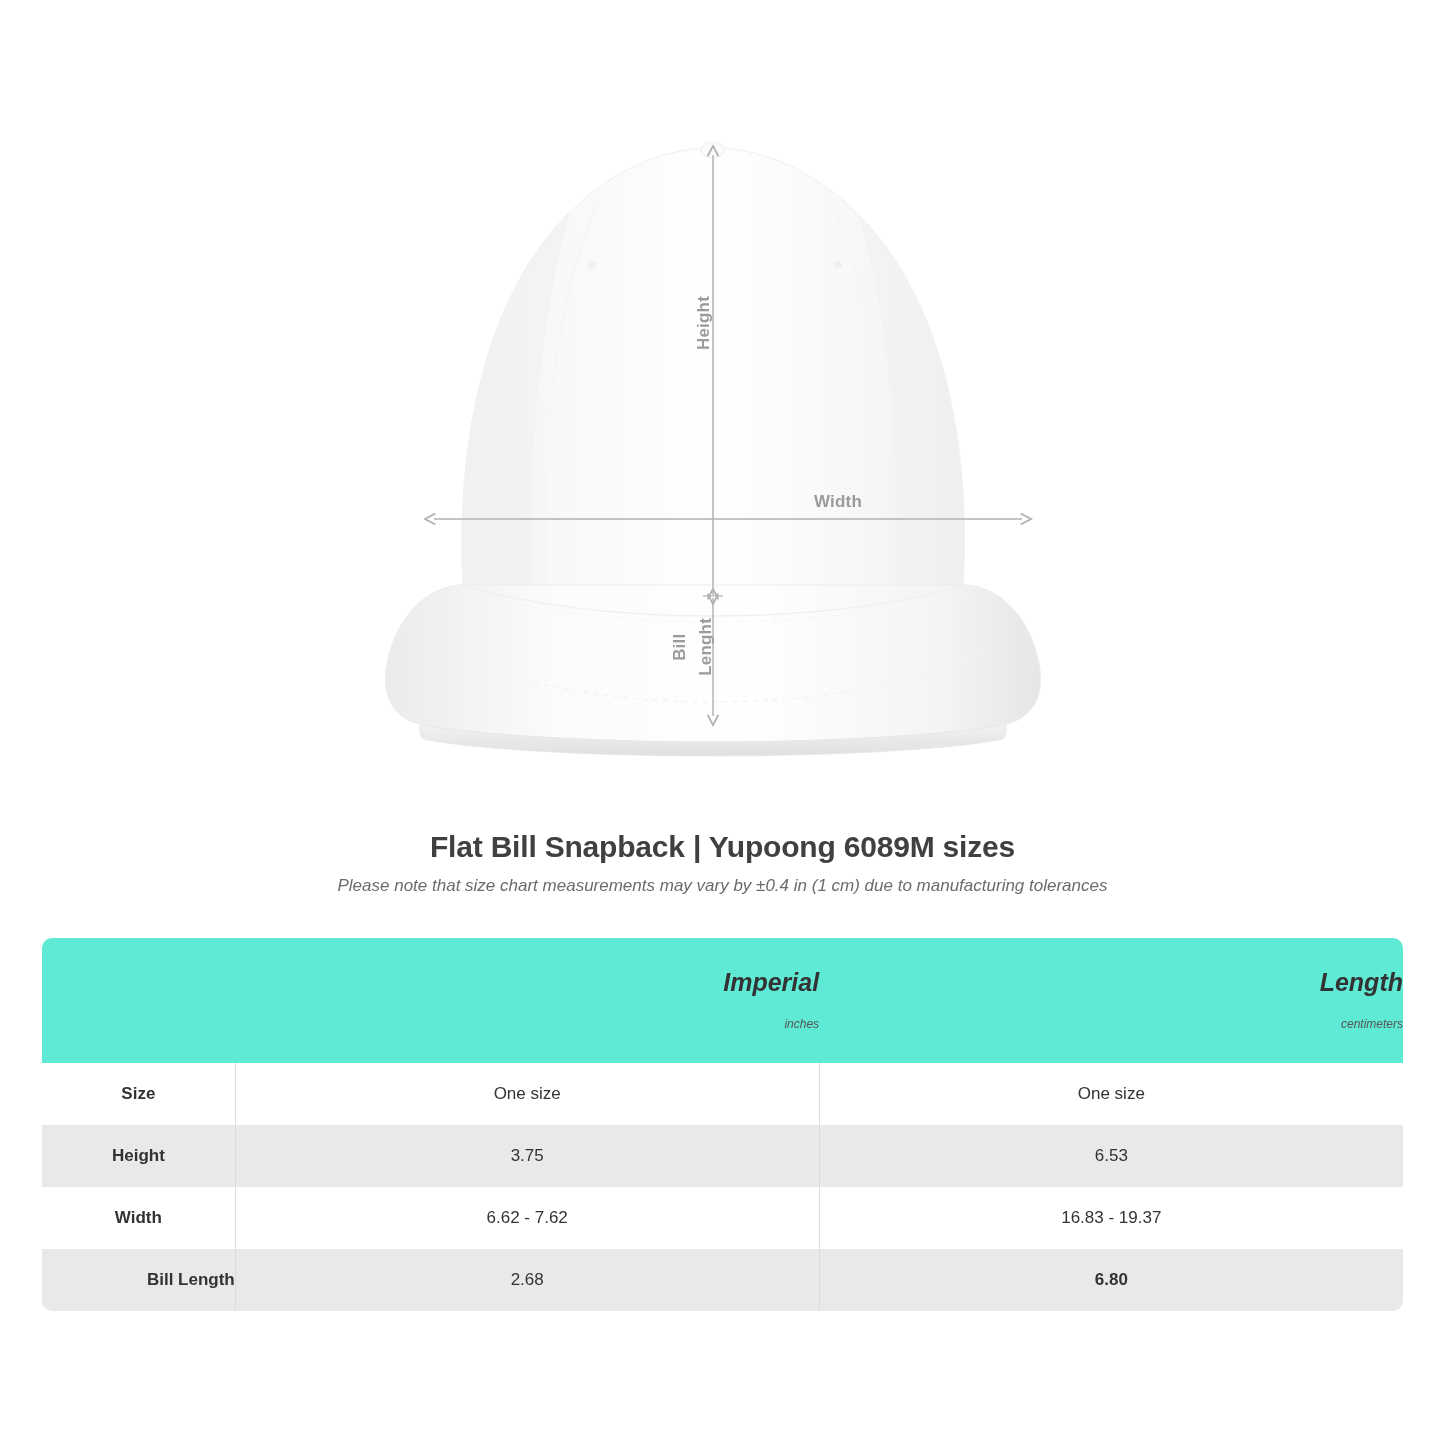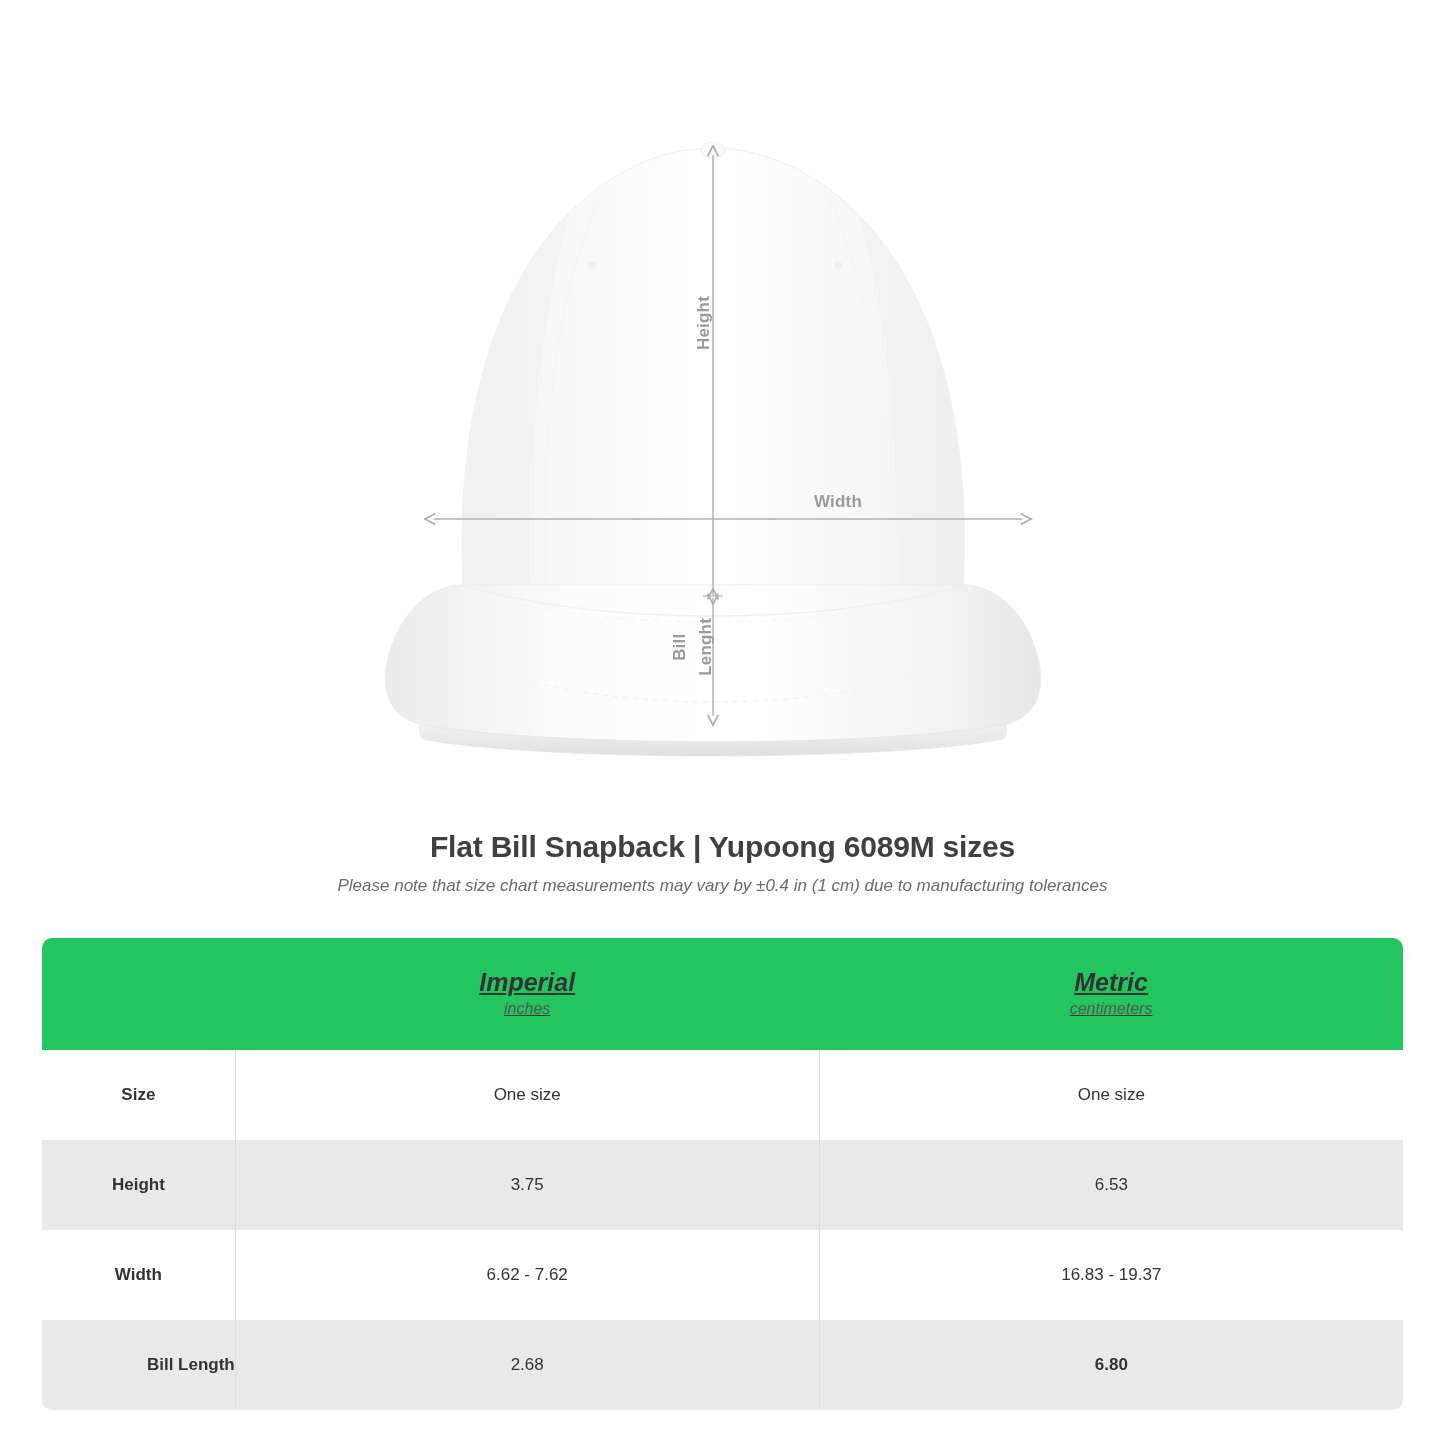--- a/index.html
+++ b/index.html
@@ -91,53 +91,52 @@
   table.size-table {
     width: 100%;
     border-collapse: collapse;
     table-layout: fixed;
   }
   table.size-table col.c1 { width: 14.2%; }
   table.size-table col.c2 { width: 42.9%; }
   table.size-table col.c3 { width: 42.9%; }
 
   thead th {
-    background: #22c55e;
+    background: #5eead4;
     padding: 30px 0 32px 0;
-    text-align: center;
+    text-align: right;
     font-weight: normal;
     border: none;
-    text-decoration: underline;
   }
   thead th:first-child {
     border-top-left-radius: 10px;
   }
   thead th:last-child {
     border-top-right-radius: 10px;
   }
   .unit-main {
     font-size: 25px;
     font-style: italic;
     font-weight: bold;
     color: #333333;
     display: block;
   }
   .unit-sub {
-    font-size: 16px;
+    font-size: 12px;
     font-style: italic;
     color: #555555;
     display: block;
-    margin-top: 3px;
+    margin-top: 20px;
   }
 
   tbody td {
     text-align: center;
     font-size: 17px;
     color: #333333;
-    padding: 35px 0;
+    padding: 21px 0;
     border-right: 1px solid #dddddd;
   }
   tbody td:last-child {
     border-right: none;
   }
   tbody td.row-label {
     font-weight: bold;
     color: #333333;
   }
   tbody tr.shaded td {
@@ -268,21 +267,21 @@
           <col class="c3">
       </colgroup>
       <thead>
         <tr>
           <th></th>
           <th>
             <span class="unit-main">Imperial</span>
             <span class="unit-sub">inches</span>
           </th>
           <th>
-            <span class="unit-main">Metric</span>
+            <span class="unit-main">Length</span>
             <span class="unit-sub">centimeters</span>
           </th>
         </tr>
       </thead>
       <tbody>
         <tr class="plain">
           <td class="row-label">Size</td>
           <td>One size</td>
           <td>One size</td>
         </tr>

